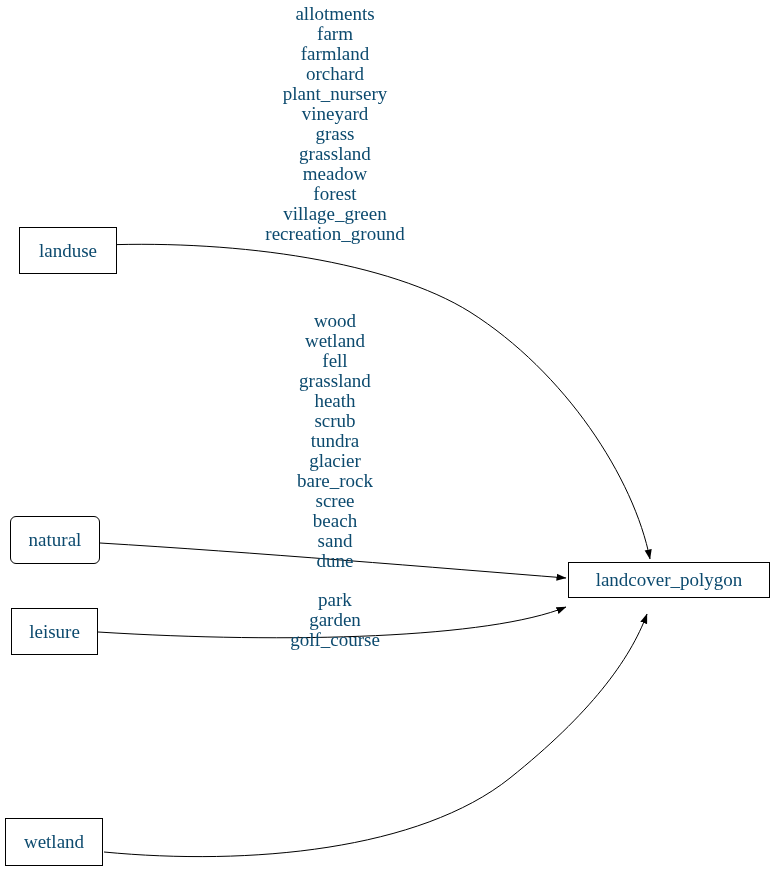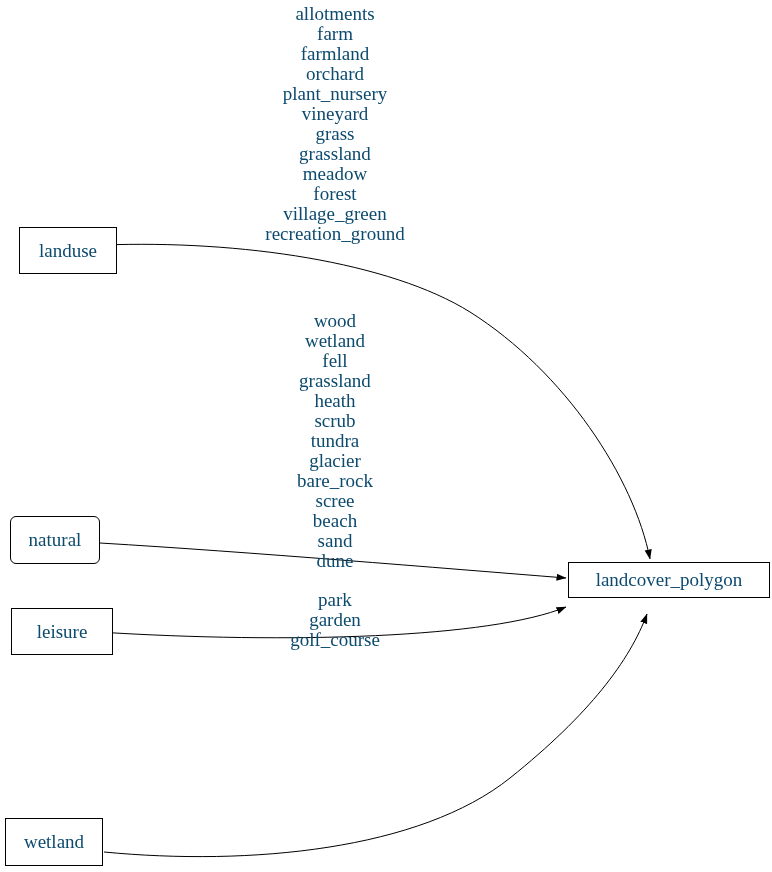--- a/index.html
+++ b/index.html
@@ -31,21 +31,21 @@
     background: #ffffff;
     display: flex;
     align-items: center;
     justify-content: center;
     font-size: 19px;
     line-height: 20px;
     white-space: nowrap;
   }
   .node-landuse   { left: 19px;   top: 227px; width: 98px;  height: 47px; }
   .node-natural   { left: 10px;  top: 516px; width: 90px;  height: 48px; border-radius: 6px; }
-  .node-leisure   { left: 11px;  top: 608px; width: 102px;  height: 47px; }
+  .node-leisure   { left: 11px;  top: 608px; width: 87px;  height: 47px; }
   .node-wetland   { left: 5px;   top: 818px; width: 98px;  height: 48px; }
   .node-landcover { left: 568px; top: 562px; width: 202px; height: 36px; }
   .edge-label {
     position: absolute;
     left: 225px;
     width: 220px;
     text-align: center;
     font-size: 19px;
     line-height: 20px;
     white-space: pre-line;

